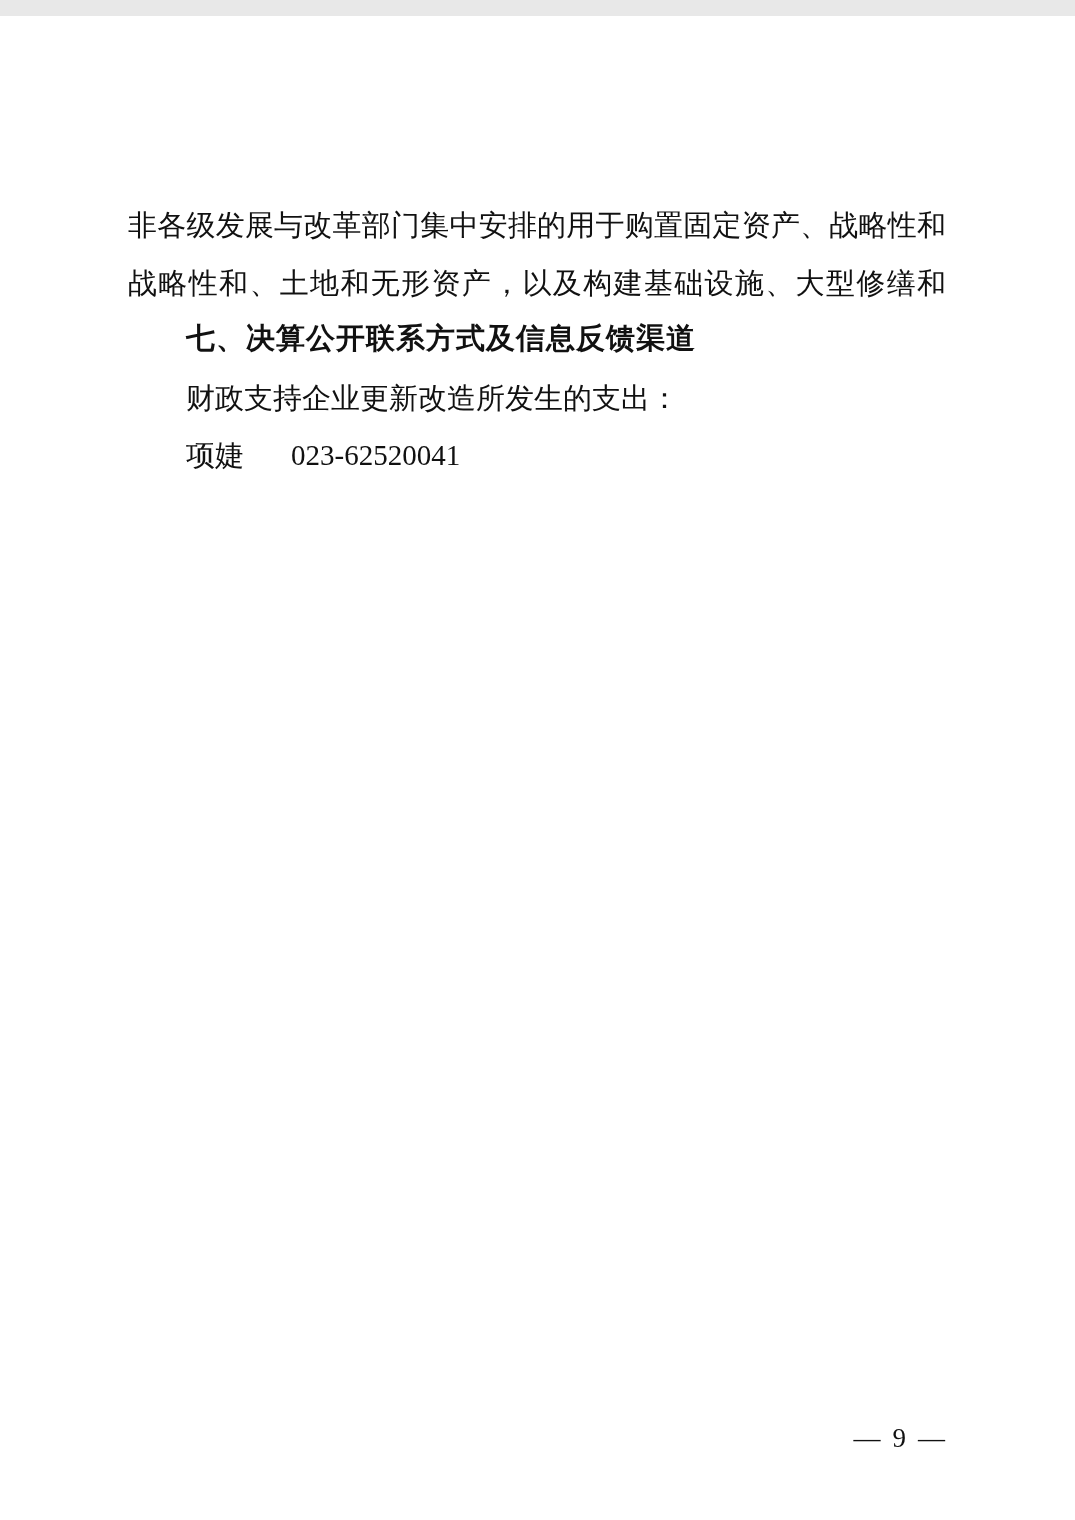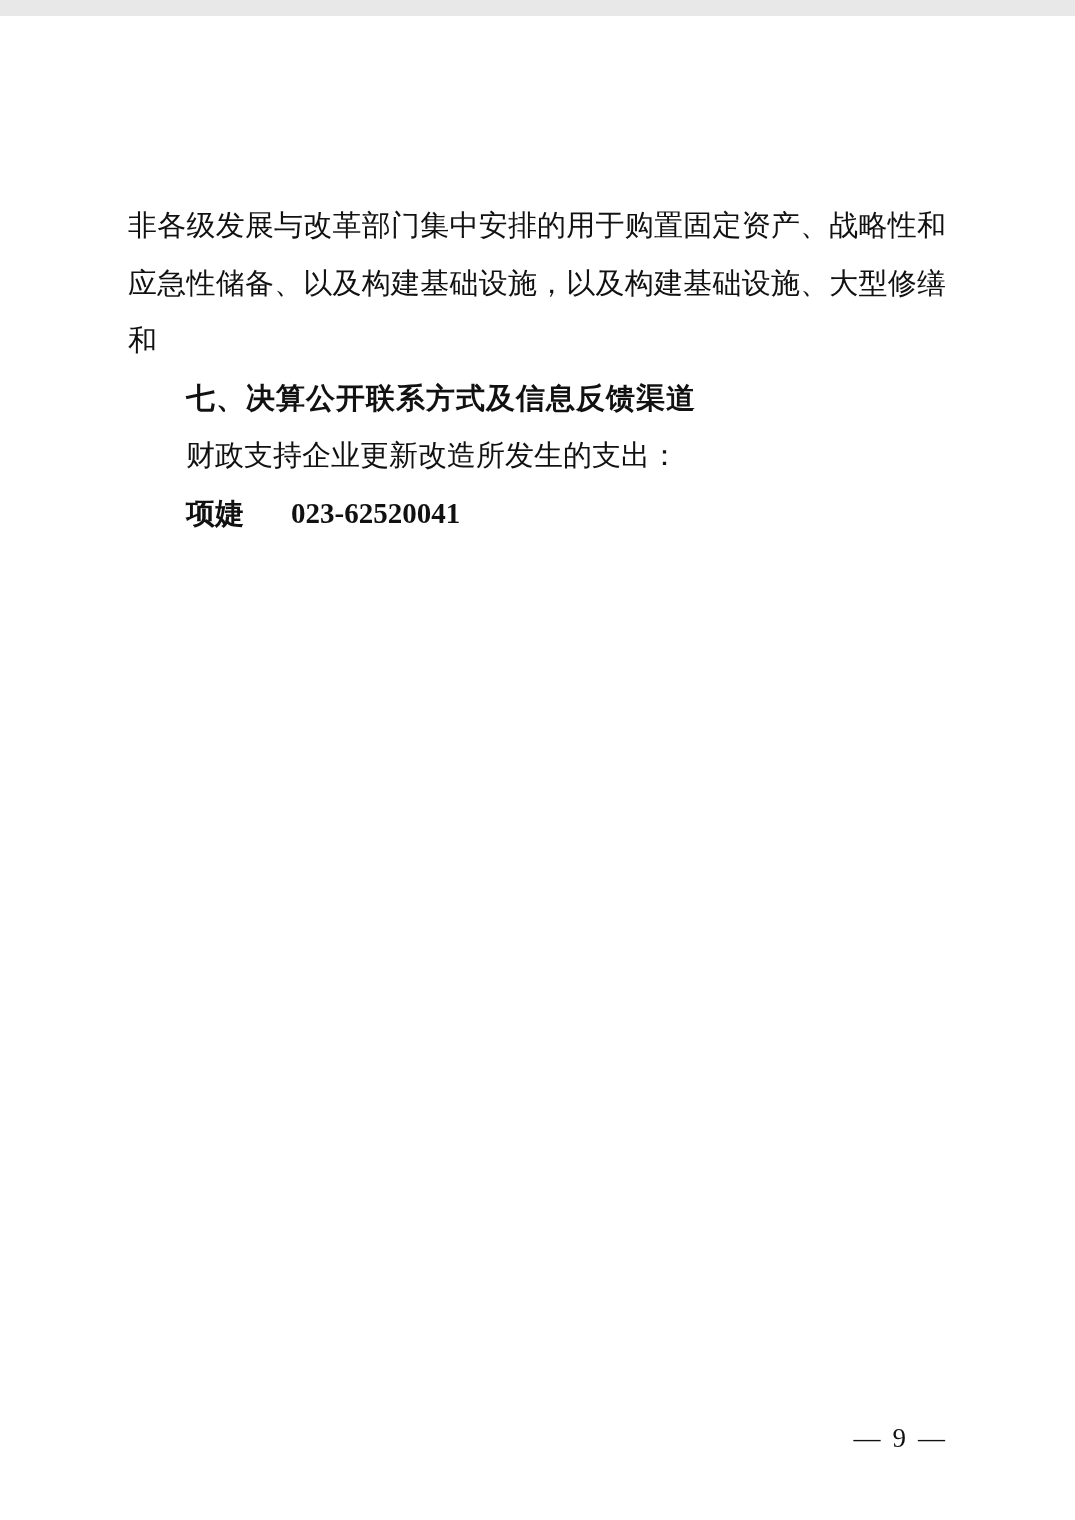--- a/index.html
+++ b/index.html
@@ -24,34 +24,33 @@
   }
   .body-line {
     white-space: nowrap;
   }
   .body-line.justified {
     white-space: normal;
     text-align: justify;
     text-align-last: justify;
   }
   .section-heading {
-    font-family: Liberation Sans, sans-serif;
+    font-family: Liberation Mono, monospace;
     font-weight: bold;
     text-indent: 2em;
     letter-spacing: 1px;
     white-space: nowrap;
   }
   .indented {
     text-indent: 2em;
     white-space: nowrap;
   }
   .contact-line {
     padding-left: 2em;
     white-space: nowrap;
-    font-weight: bold;
   }
   .contact-phone {
     margin-left: 47px;
     font-family: "Liberation Serif", "DejaVu Serif", serif;
   }
   .page-footer {
     position: absolute;
     top: 1402px;
     right: 130px;
     font-size: 27px;
@@ -67,21 +66,21 @@
 </style>
 </head>
 <body>
 
 <div class="page">
 
   <div class="content">
 
     <div class="paragraph">
       <div class="body-line justified">非各级发展与改革部门集中安排的用于购置固定资产、战略性和</div>
-      <div class="body-line justified">应急性储备、以及构建基础设施，以及构建基础设施、大型修缮和</div>
+      <div class="body-line justified">战略性和、土地和无形资产，以及构建基础设施、大型修缮和</div>
     </div>
 
     <div class="section-heading">七、决算公开联系方式及信息反馈渠道</div>
 
     <div class="indented">财政支持企业更新改造所发生的支出：</div>
 
     <div class="contact-line">
       <span class="contact-name">项婕</span><span class="contact-phone">023-62520041</span>
     </div>
 

